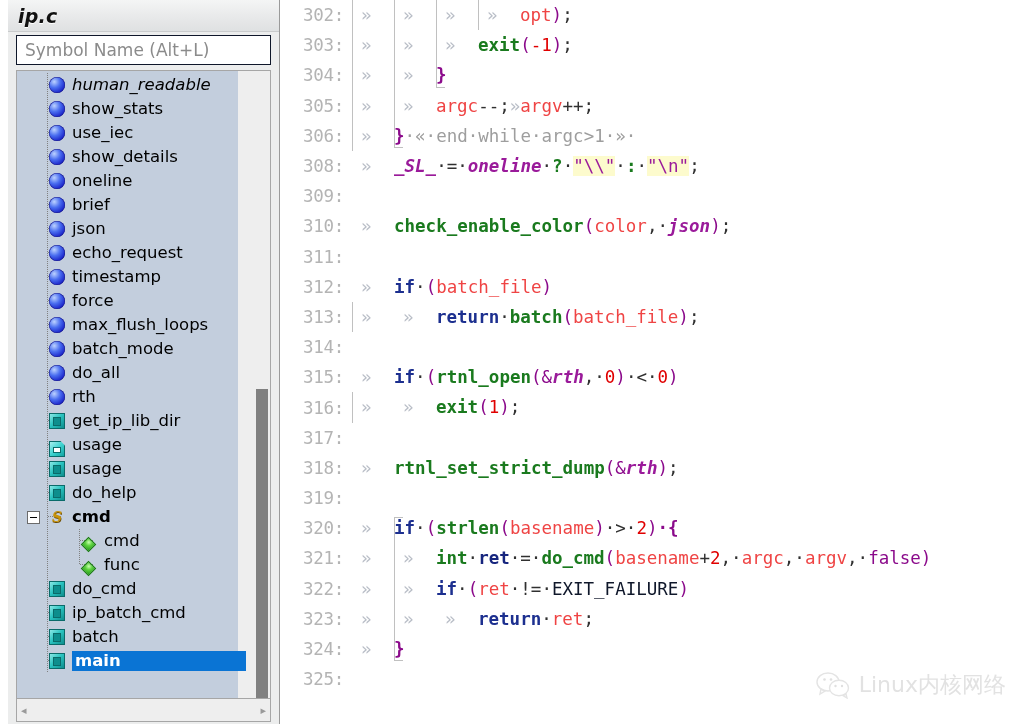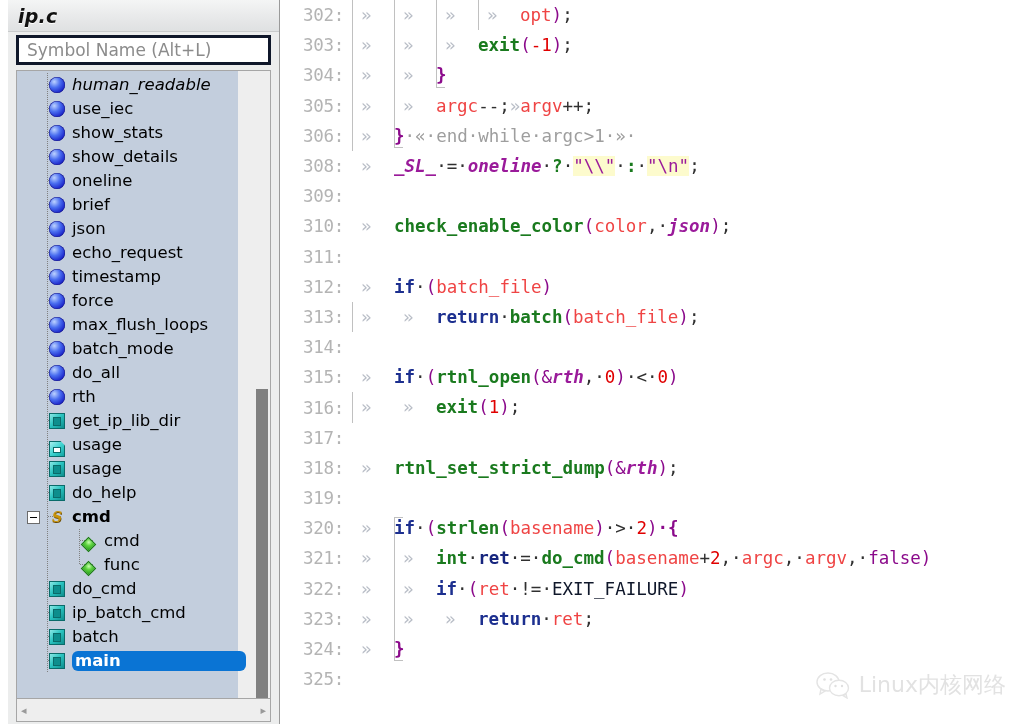--- a/index.html
+++ b/index.html
@@ -36,21 +36,21 @@
   .sb-searchwrap{
     flex:0 0 38px;height:38px;
     padding:3px 8px 5px 8px;
     box-sizing:border-box;
     background:#eceded;
   }
   .sb-search{
     width:100%;height:100%;
     box-sizing:border-box;
     background:#ffffff;
-    border:3px solid #0f172a;
+    border:1px solid #0f172a;
     display:flex;align-items:center;
     padding-left:8px;
     font-size:17px;color:#8b8b8b;
   }
   .sb-treewrap{
     flex:1 1 auto;position:relative;
     margin:0 8px 0 8px;
     background:#ffffff;
     border:1px solid #a6a6a6;
     border-bottom:none;
@@ -97,21 +97,20 @@
   }
   .tlabel{
     position:absolute;top:2px;
     line-height:20px;
     font-size:16.5px;
   }
   .tlabel.sel{
     background:#0a74d4;color:#ffffff;font-weight:bold;
     padding:0 4px 0 3px;
     left:63px;
-    border-radius:6px;
   }
   .tlabel.bold{font-weight:bold;}
 
   
   .expander{
     position:absolute;left:10px;top:6px;
     width:13px;height:13px;
     border:1px solid #6b6b6b;background:#fff;
     box-sizing:border-box;
   }
@@ -287,27 +286,27 @@
       <div class="tnode">
             <div class="trunk"></div>
             <div class="tee" style="left: 31px; width: 14px;"></div>
             <div class="ticon ico-var" style="left: 32px;"></div>
             <div class="tlabel" style="left: 55px; font-style: italic;">human_readable</div>
           </div>
           <div class="tnode">
             <div class="trunk"></div>
             <div class="tee" style="left: 31px; width: 14px;"></div>
             <div class="ticon ico-var" style="left: 32px;"></div>
+            <div class="tlabel" style="left: 55px;">show_stats</div>
+          </div>
+          <div class="tnode">
+            <div class="trunk"></div>
+            <div class="tee" style="left: 31px; width: 14px;"></div>
+            <div class="ticon ico-var" style="left: 32px;"></div>
             <div class="tlabel" style="left: 55px;">use_iec</div>
-          </div>
-          <div class="tnode">
-            <div class="trunk"></div>
-            <div class="tee" style="left: 31px; width: 14px;"></div>
-            <div class="ticon ico-var" style="left: 32px;"></div>
-            <div class="tlabel" style="left: 55px;">show_stats</div>
           </div>
           <div class="tnode">
             <div class="trunk"></div>
             <div class="tee" style="left: 31px; width: 14px;"></div>
             <div class="ticon ico-var" style="left: 32px;"></div>
             <div class="tlabel" style="left: 55px;">show_details</div>
           </div>
           <div class="tnode">
             <div class="trunk"></div>
             <div class="tee" style="left: 31px; width: 14px;"></div>

